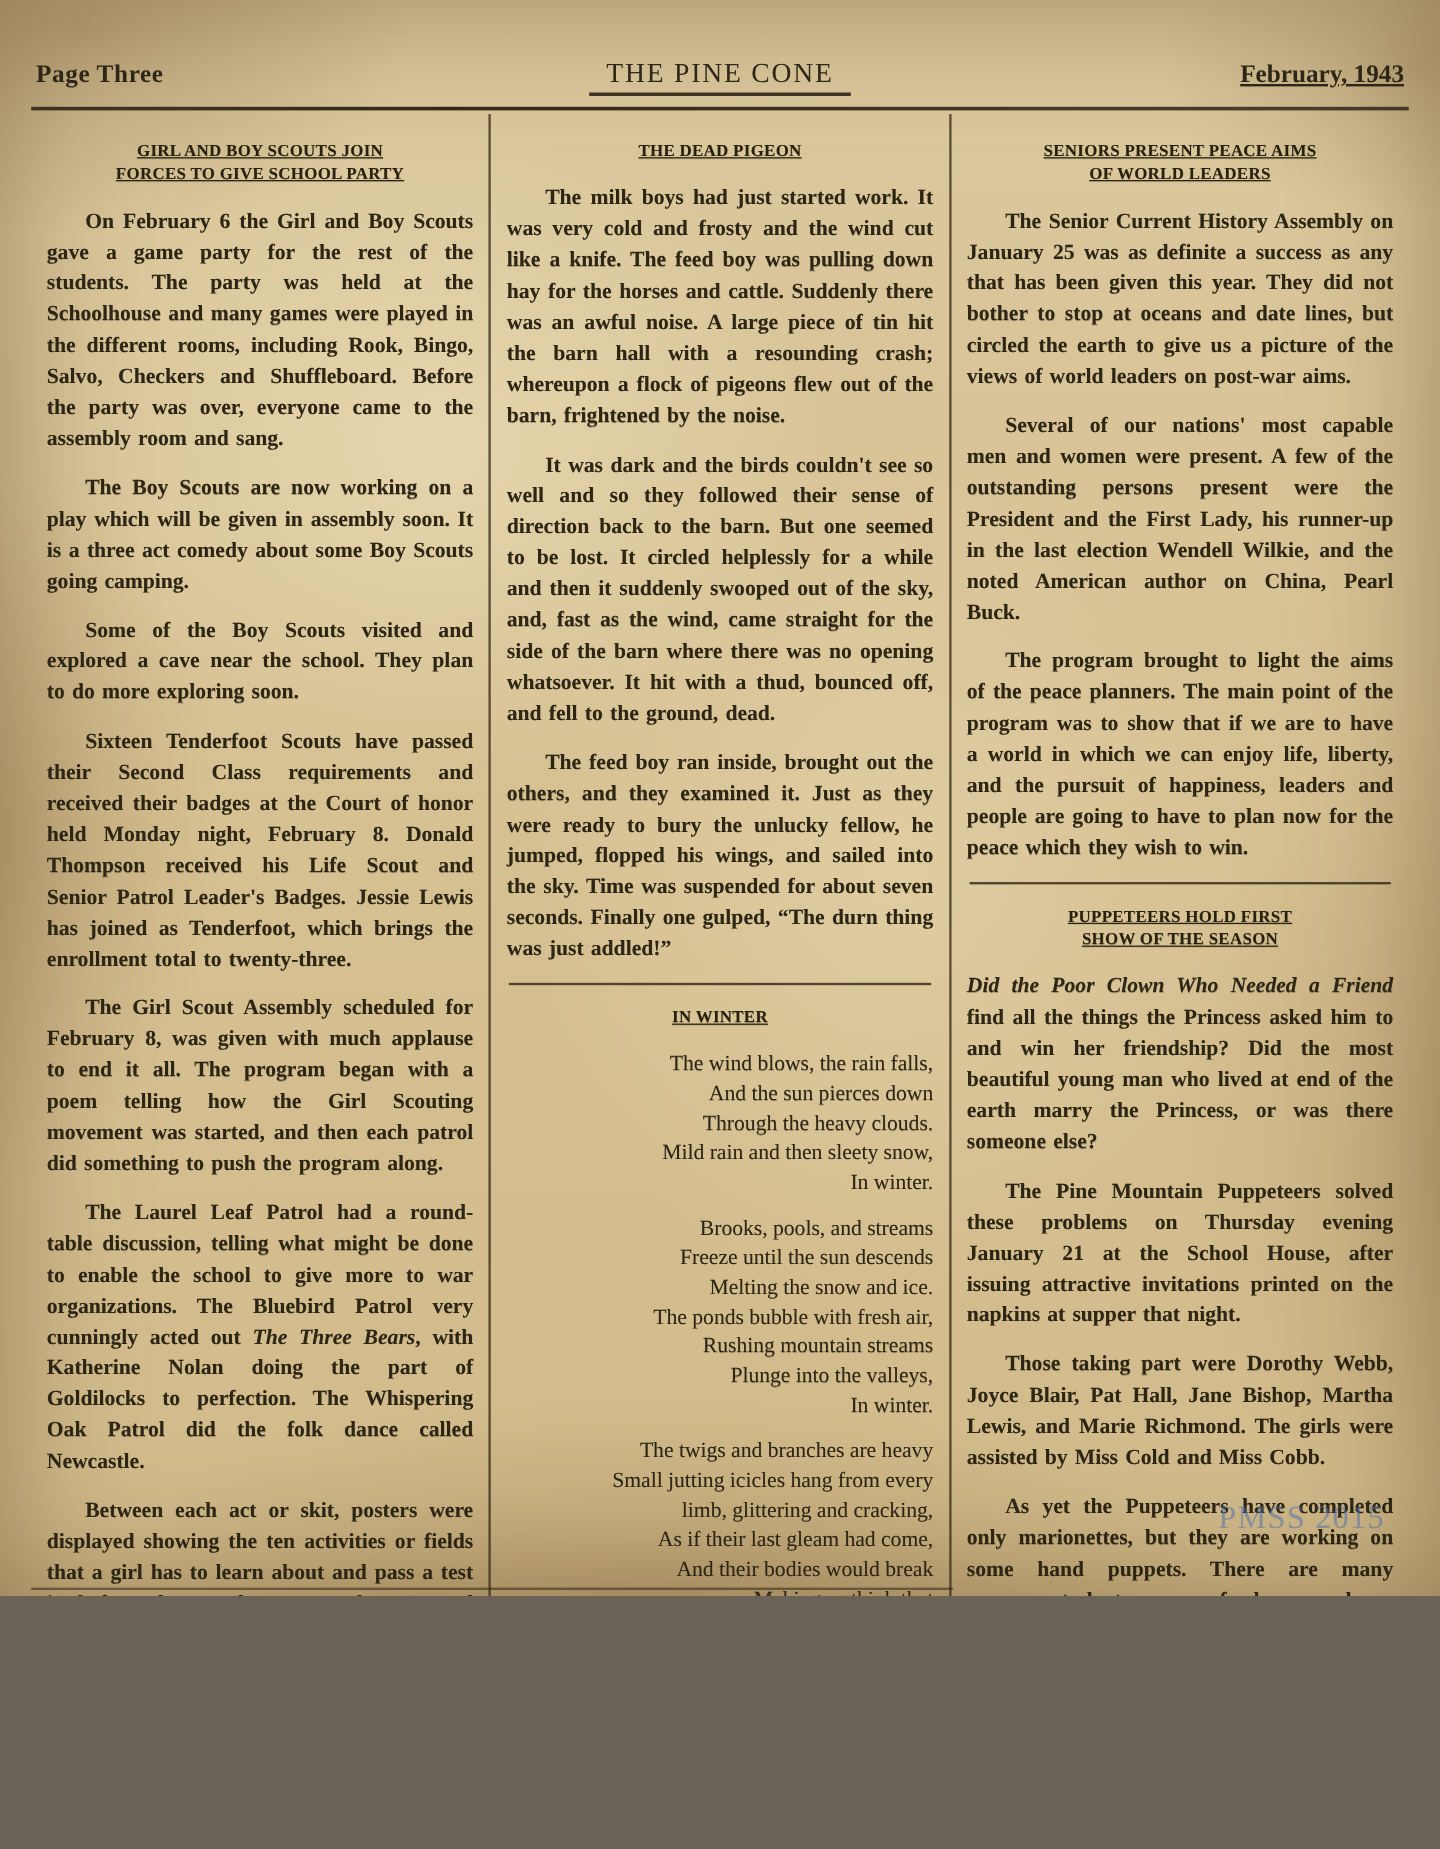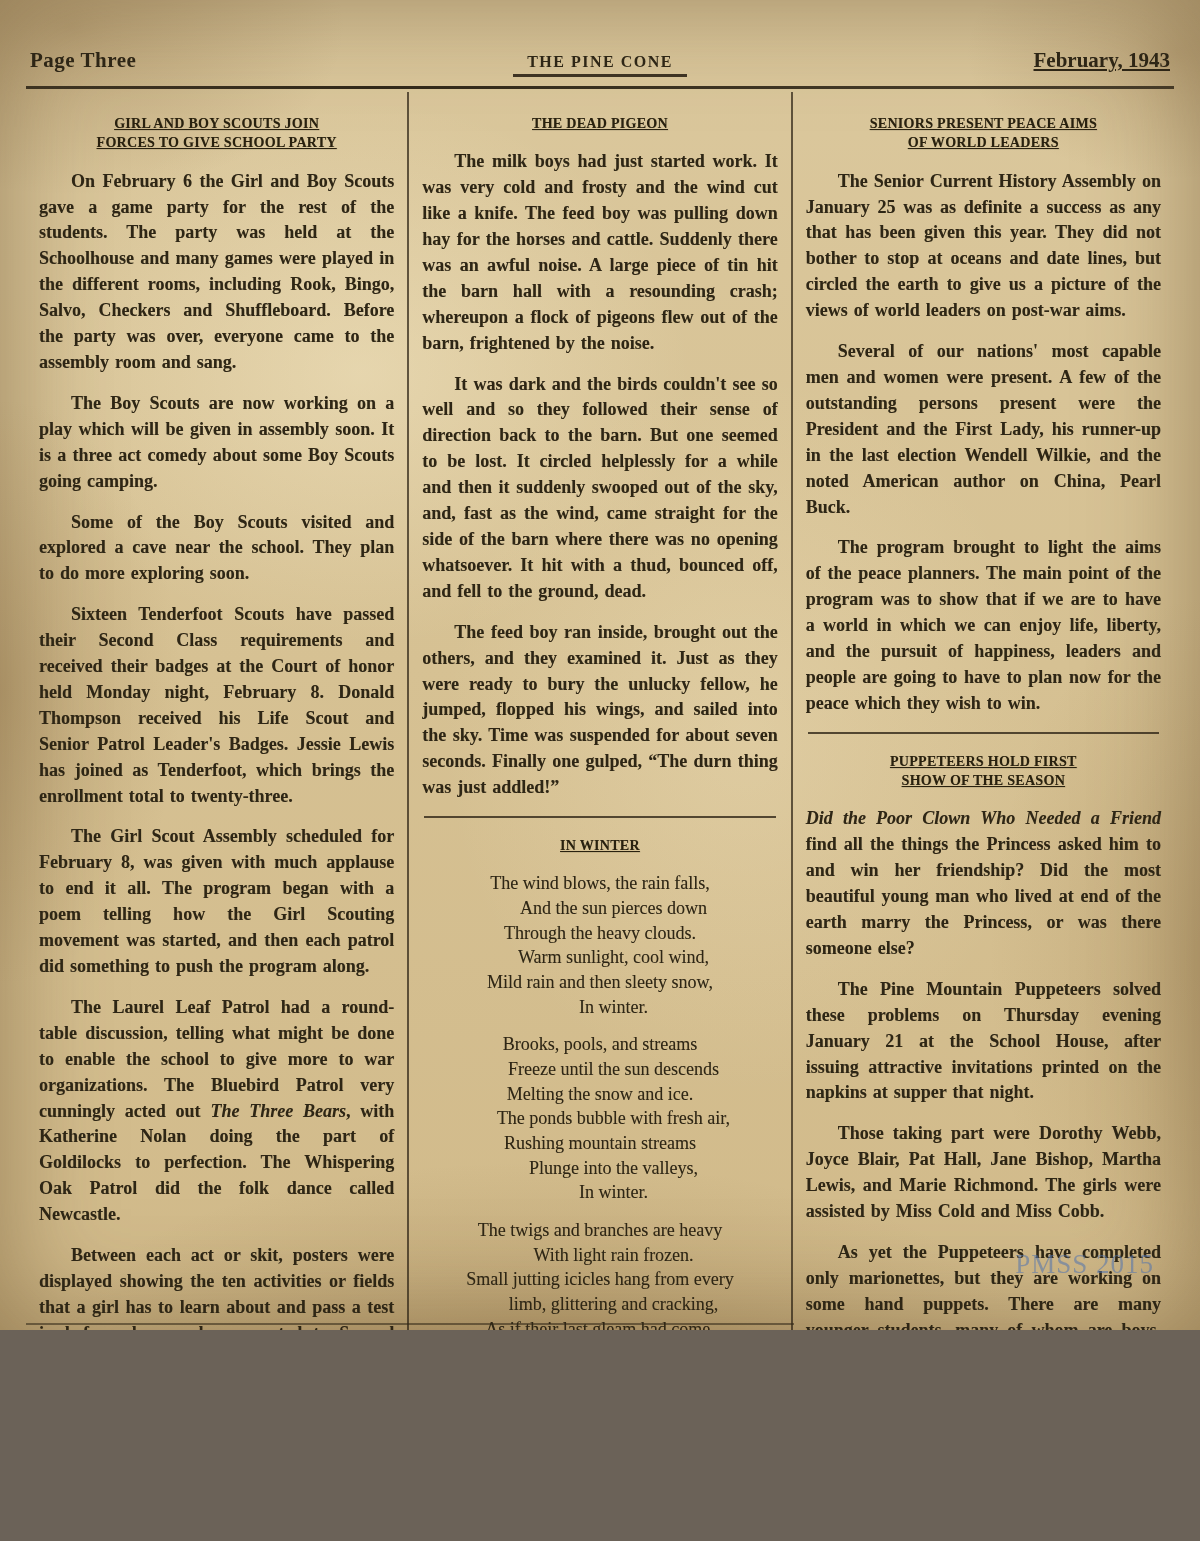--- a/index.html
+++ b/index.html
@@ -22,21 +22,21 @@
       radial-gradient(ellipse 420px 500px at 62% 55%, rgba(250,238,205,0.25), transparent 72%),
       linear-gradient(180deg, #dbc89d 0%, #d6c193 50%, #d1ba8a 100%);
     box-shadow: inset 0 0 110px rgba(92,66,30,0.5);
   }
 
   
   .masthead { display: flex; align-items: baseline; padding: 48px 30px 0; }
   .mast-left  { width: 230px; font-size: 21px; font-weight: bold; letter-spacing: 0.5px; }
   .mast-center{ flex: 1; text-align: center; }
   .mast-title {
-    display: inline-block; font-size: 16px; font-weight: bold; letter-spacing: 1.5px;
+    display: inline-block; font-size: 23px; font-weight: normal; letter-spacing: 1.5px;
     padding: 0 14px 3px; border-bottom: 3px solid rgba(45,36,22,0.9);
   }
   .mast-right { width: 230px; text-align: right; font-size: 21px; font-weight: bold; text-decoration: underline; }
   .masthead-rule {
     height: 3px; margin: 9px 26px 0;
     background: linear-gradient(90deg, rgba(40,32,18,0.85), rgba(40,32,18,0.95) 30%, rgba(40,32,18,0.8));
   }
 
   
   .columns { display: flex; margin: 3px 26px 0; height: 1455px; overflow: hidden; }
@@ -53,21 +53,21 @@
   .col p {
     font-size: 18px; line-height: 1.44; text-align: justify; text-indent: 32px;
     margin-bottom: 15px; word-spacing: 1.5px; color: #2e2615;
     text-shadow: 0.2px 0.2px 0 rgba(46,38,21,0.3);
     font-weight: bold;
   }
   .col p.no-indent { text-indent: 0; }
   .article-rule { height: 2px; background: rgba(48,38,22,0.8); margin: 14px 2px 18px; }
 
   .poem .line {
-    font-size: 18px; line-height: 1.37; white-space: pre-wrap; text-align: center;
+    font-size: 18px; line-height: 1.37; white-space: pre-wrap; text-align: right;
     color: #2e2615; text-shadow: 0.2px 0.2px 0 rgba(46,38,21,0.3);
   }
   .stanza { margin-bottom: 13px; }
   .poem-author { text-align: right; font-size: 18px; margin-top: 8px; padding-right: 6px; }
 
   .bottom-rule {
     position: absolute; left: 26px; bottom: 5px; width: 768px; height: 2px;
     background: rgba(48,38,22,0.55);
   }
 
@@ -119,36 +119,34 @@
       </article>
 
       <div class="article-rule"></div>
 
       <article class="poem">
         <h2 class="headline">IN WINTER</h2>
         <div class="stanza">
           <div class="line">The wind blows, the rain falls,</div>
           <div class="line">      And the sun pierces down</div>
           <div class="line">Through the heavy clouds.</div>
-          <div class="line">      Warm sunlight, cool wind,</div>
           <div class="line">Mild rain and then sleety snow,</div>
           <div class="line">      In winter.</div>
         </div>
         <div class="stanza">
           <div class="line">Brooks, pools, and streams</div>
           <div class="line">      Freeze until the sun descends</div>
           <div class="line">Melting the snow and ice.</div>
           <div class="line">      The ponds bubble with fresh air,</div>
           <div class="line">Rushing mountain streams</div>
           <div class="line">      Plunge into the valleys,</div>
           <div class="line">      In winter.</div>
         </div>
         <div class="stanza">
           <div class="line">The twigs and branches are heavy</div>
-          <div class="line">      With light rain frozen.</div>
           <div class="line">Small jutting icicles hang from every</div>
           <div class="line">      limb, glittering and cracking,</div>
           <div class="line">As if their last gleam had come,</div>
           <div class="line">And their bodies would break</div>
           <div class="line">      Making us think that</div>
           <div class="line">Beauty can bring pain and disaster</div>
           <div class="line">      In winter.</div>
         </div>
         <div class="poem-author">Marie Richmond</div>
       </article>

